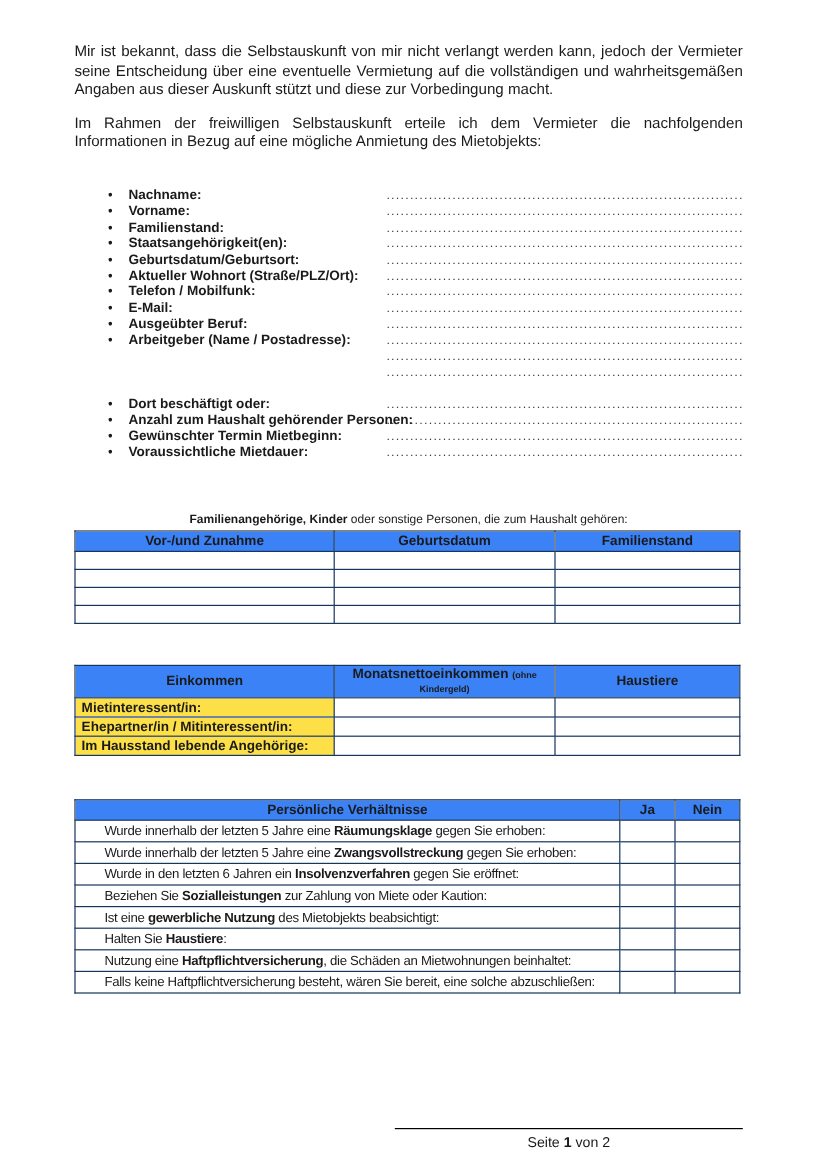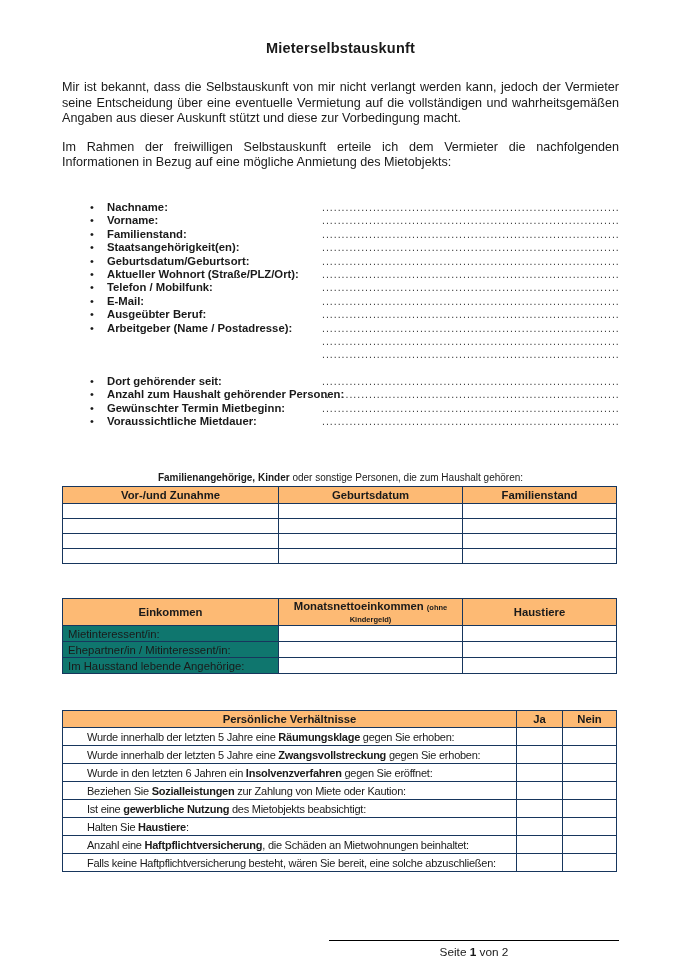--- a/index.html
+++ b/index.html
@@ -19,49 +19,48 @@
   .bullet { width:17px; flex:0 0 17px; font-size:11px; }
   .bullet::before { content:"\2022"; }
   .field-row.cont .bullet::before { content:""; }
   .flabel { font-weight:bold; min-width:213px; padding-right:2px; white-space:nowrap; }
   .dots { flex:1 1 auto; overflow:hidden; white-space:nowrap; color:#3a3a3a; font-size:10.5px; letter-spacing:1px; }
   .dots::after { content:"......................................................................................................................................................................................................................................"; }
 
   
   table.tbl { border-collapse:collapse; width:555px; table-layout:fixed; }
   .tbl th, .tbl td { border:1px solid #17365d; padding:1px 5px; font-size:11.3px; overflow:hidden; }
-  .tbl th { background:#fdba74; font-weight:bold; text-align:center; }
+  .tbl th { background:#3b82f6; font-weight:bold; text-align:center; }
 
   
   .tcaption { margin-top:44px; margin-bottom:3px; text-align:center; font-size:10px; }
   .t1 th { height:14px; }
   .t1 td { height:12px; }
 
   
   .t2 { margin-top:34px; }
   .t2 th, .t2 td { height:13px; }
   .t2 th.left { text-align:center; }
-  .t2 td.rowlabel { background:#0f766e; font-weight:normal; }
+  .t2 td.rowlabel { background:#fde047; font-weight:bold; }
   .tiny { font-size:7.5px; font-weight:bold; }
 
   
   .t3 { margin-top:36px; }
   .t3 th { height:14px; }
   .t3 td { height:15px; }
   .t3 td.q { font-size:11px; letter-spacing:-0.25px; white-space:nowrap;padding-left:24px; }
 
   
   .footer { position:absolute; top:940px; right:60px; width:290px; border-top:1.5px solid #000; text-align:center; padding-top:4px; font-size:11.8px; }
 </style>
 </head>
 <body>
 
 <div class="page">
 
-  <h1 class="title">Mieterselbstauskunft</h1>
 
   <p class="just">Mir ist bekannt, dass die Selbstauskunft von mir nicht verlangt werden kann, jedoch der Vermieter seine Entscheidung über eine eventuelle Vermietung auf die vollständigen und wahrheitsgemäßen Angaben aus dieser Auskunft stützt und diese zur Vorbedingung macht.</p>
   <p class="just">Im Rahmen der freiwilligen Selbstauskunft erteile ich dem Vermieter die nachfolgenden Informationen in Bezug auf eine mögliche Anmietung des Mietobjekts:</p>
 
   <div class="fields">
     <div class="field-row">
       <span class="bullet"></span>
       <span class="flabel">Nachname:</span>
       <span class="dots"></span>
     </div>
@@ -115,21 +114,21 @@
       <span class="flabel"></span>
       <span class="dots"></span>
     </div>
     <div class="field-row cont">
       <span class="bullet"></span>
       <span class="flabel"></span>
       <span class="dots"></span>
     </div>
     <div class="field-row gap-top">
       <span class="bullet"></span>
-      <span class="flabel">Dort gehörender seit:</span>
+      <span class="flabel">Dort beschäftigt oder:</span>
       <span class="dots"></span>
     </div>
     <div class="field-row">
       <span class="bullet"></span>
       <span class="flabel">Anzahl zum Haushalt gehörender Personen:</span>
       <span class="dots"></span>
     </div>
     <div class="field-row">
       <span class="bullet"></span>
       <span class="flabel">Gewünschter Termin Mietbeginn:</span>
@@ -247,21 +246,21 @@
       <td class="q"><span>Ist eine </span><b>gewerbliche Nutzung</b><span> des Mietobjekts beabsichtigt:</span></td>
       <td></td>
       <td></td>
     </tr>
     <tr>
       <td class="q"><span>Halten Sie </span><b>Haustiere</b><span>:</span></td>
       <td></td>
       <td></td>
     </tr>
     <tr>
-      <td class="q"><span>Anzahl eine </span><b>Haftpflichtversicherung</b><span>, die Schäden an Mietwohnungen beinhaltet:</span></td>
+      <td class="q"><span>Nutzung eine </span><b>Haftpflichtversicherung</b><span>, die Schäden an Mietwohnungen beinhaltet:</span></td>
       <td></td>
       <td></td>
     </tr>
     <tr>
       <td class="q"><span>Falls keine Haftpflichtversicherung besteht, wären Sie bereit, eine solche abzuschließen:</span><b></b><span></span></td>
       <td></td>
       <td></td>
     </tr>
   </tbody>
     </table>

